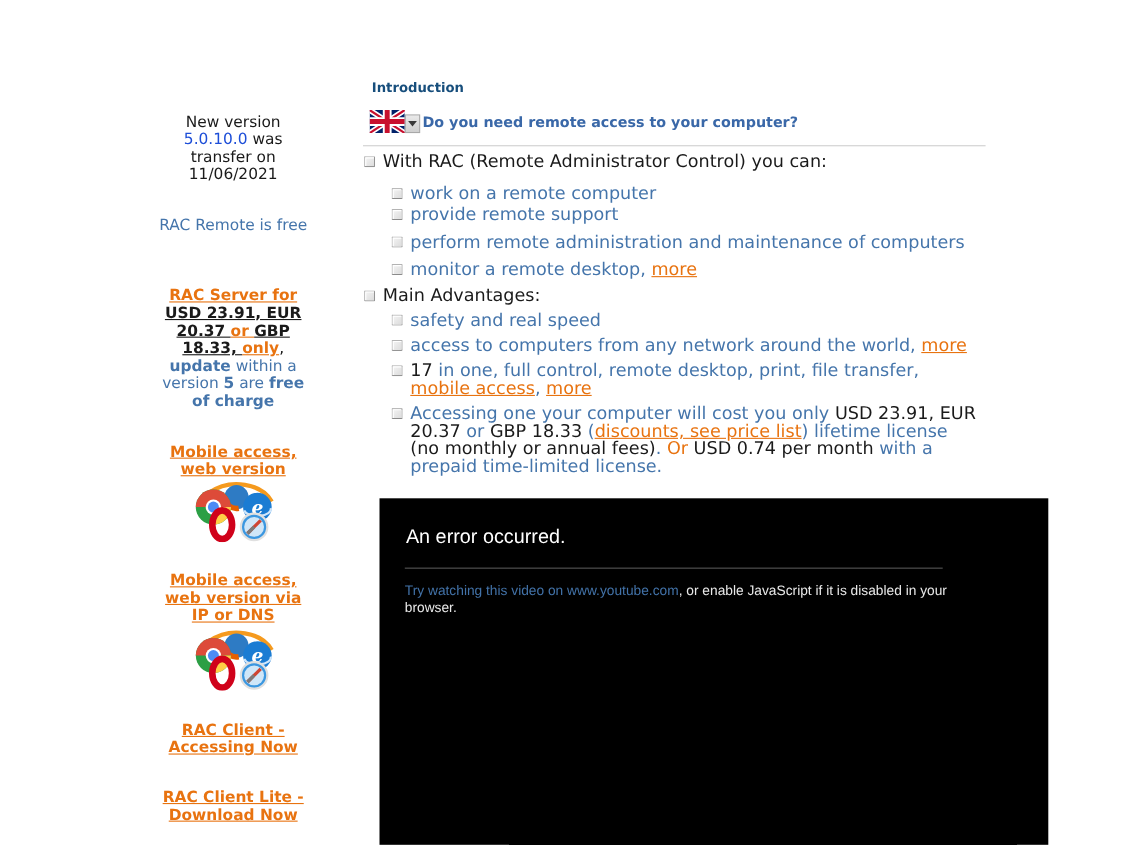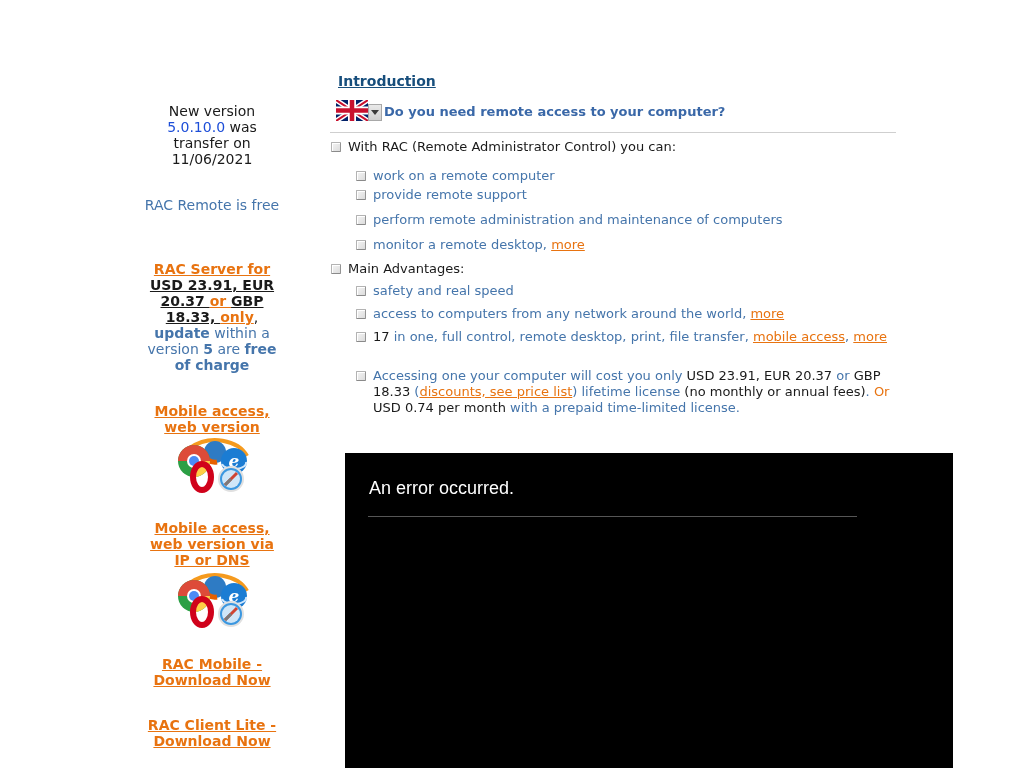--- a/index.html
+++ b/index.html
@@ -14,34 +14,34 @@
   .lnk-o    { color:#e87310; text-decoration:underline; cursor:pointer; }
   .lnk-ob   { color:#e87310; text-decoration:underline; font-weight:bold; cursor:pointer;margin-top:48px; }
   .lnk-bu   { color:#1a1a1a; text-decoration:underline; font-weight:bold; cursor:pointer; }
 
   
   .side-block { position:absolute; left:141px; width:142px; text-align:center;
                 font-size:14px; line-height:16px; }
   .side-icons { position:absolute; left:172px; width:80px; height:57px; }
 
   
-  .intro { position:absolute; left:338px; top:73px; font-size:14px; font-weight:bold;
-           color:#174e7c; text-decoration:underline; cursor:pointer; }
+  .intro { position:absolute; left:338px; top:73px; font-size:12px; font-weight:bold;
+           color:#174e7c; cursor:pointer; }
   .flag-box { position:absolute; left:336px; top:100px; width:32px; height:21px; cursor:pointer; }
   .flag-drop { position:absolute; left:368px; top:104px; width:14px; height:17px;
                background:linear-gradient(#e9e9e9,#cfcfcf); border:1px solid #a8a8a8;
                cursor:pointer; display:flex; align-items:center; justify-content:center; }
   .flag-drop .tri { width:0; height:0; border-left:4px solid transparent;
                     border-right:4px solid transparent; border-top:5px solid #3a3a3a; }
   .page-heading { position:absolute; left:384px; top:104px; font-size:13px;
                   font-weight:bold; color:#3a68a8; }
   .head-rule { position:absolute; left:330px; top:132px; width:566px; height:1px;
                background:#cfcfcf; }
 
-  .row { position:absolute; left:330px; width:566px; font-size:13px; line-height:16px; }
+  .row { position:absolute; left:330px; width:566px; font-size:16px; line-height:16px; }
   .sq  { position:absolute; width:10px; height:10px; top:3px;
          background:linear-gradient(135deg,#f4f4f4,#dcdcdc);
          border:1px solid #b3b3b3; border-right-color:#949494;
          border-bottom-color:#8a8a8a; border-radius:1px;
          box-shadow:inset 1px 1px 0 #ffffff; }
   .lvl1 .sq { left:1px; }
   .lvl1 .txt { margin-left:18px; }
   .lvl2 .sq { left:26px; }
   .lvl2 .txt { margin-left:43px; width:519px; }
 
@@ -113,21 +113,21 @@
     <text x="62" y="31" font-size="17" font-style="italic" font-weight="bold" fill="#ffffff" text-anchor="middle" font-family="DejaVu Serif, serif">e</text>
     <ellipse cx="30" cy="41" rx="9" ry="13" fill="none" stroke="#d0021b" stroke-width="6"></ellipse>
     <circle cx="59" cy="43" r="12" fill="#3b97e0" stroke="#e0e0e0" stroke-width="2"></circle>
     <circle cx="59" cy="43" r="9" fill="#cfe6f8"></circle>
     <path d="M53,49 L65,37" stroke="#d04432" stroke-width="3"></path>
     <path d="M53,49 L59,43" stroke="#7a7a7a" stroke-width="3"></path>
   </svg>
 </div>
 
 <div class="side-block" style="top:656px">
-  <span class="lnk-ob">RAC Mobile - Download Now</span>
+  <span class="lnk-ob">RAC Client - Accessing Now</span>
 </div>
 
 <div class="side-block" style="top:717px">
   <span class="lnk-ob">RAC Client Lite - Download Now</span>
 </div>
 
 <a class="intro">Introduction</a>
 
 <div class="flag-box">
   <svg width="32" height="21" viewBox="0 0 32 21">
@@ -191,13 +191,16 @@
 </div>
 
 <div class="row lvl2" style="top:368px">
   <span class="sq"></span>
   <div class="txt t-blue"><span>Accessing one your computer will cost you only </span><span class="t-bblack">USD 23.91, EUR 20.37 </span><span>or </span><span class="t-bblack">GBP 18.33 </span><span>(</span><a class="lnk-o">discounts, see price list</a><span>) </span><span>lifetime license </span><span class="t-bblack">(no monthly or annual fees)</span><span>. </span><span style="color:#e87310">Or </span><span class="t-bblack">USD 0.74 per month </span><span>with a prepaid time-limited license.</span></div>
 </div>
 
 <div class="video">
   <div class="video-error">An error occurred.</div>
   <div class="video-rule"></div>
+  <div class="video-msg">
+    <a class="video-link">Try watching this video on www.youtube.com</a><span>, or enable JavaScript if it is disabled in your browser.</span>
+  </div>
 </div>
 
 </body></html>

